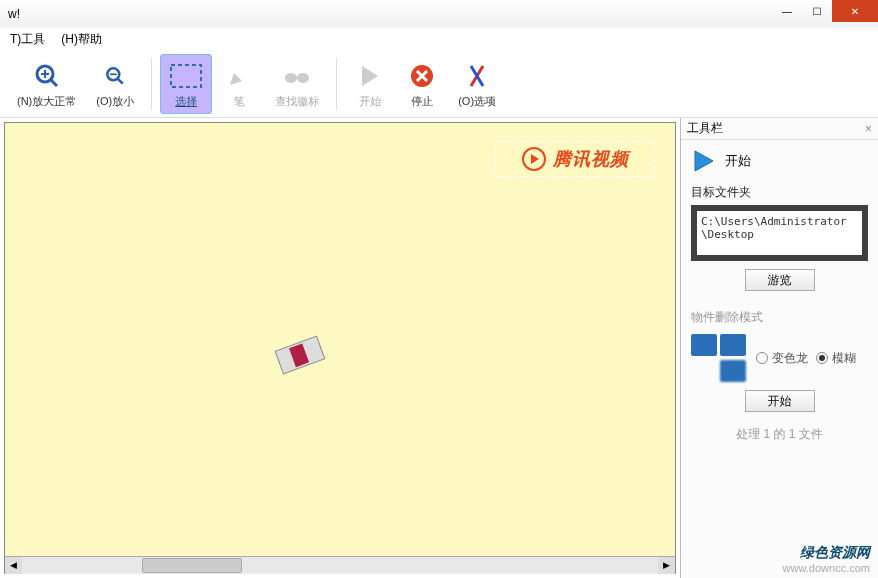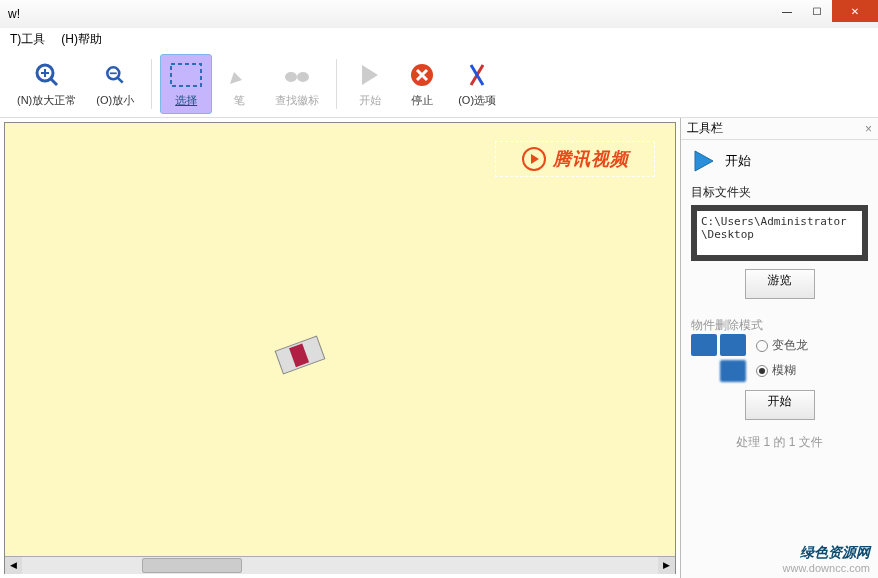--- a/index.html
+++ b/index.html
@@ -4,21 +4,21 @@
 <style>
 * { box-sizing: border-box; margin: 0; padding: 0; }
 body { font-family: "Microsoft YaHei", "SimSun", sans-serif; font-size: 12px; background: #fff; overflow: hidden; width: 878px; height: 578px; }
 .titlebar { height: 28px; background: linear-gradient(#fdfdfd, #f0f0f0); display: flex; align-items: center; padding-left: 8px; position: relative; }
 .titlebar .winbtns { position: absolute; right: 0; top: 0; display: flex; }
 .winbtn { width: 30px; height: 22px; display: flex; align-items: center; justify-content: center; font-size: 10px; }
 .winbtn.close { background: #d0411d; color: #fff; width: 46px; }
 .menubar { height: 22px; display: flex; align-items: center; padding-left: 4px; gap: 4px; font-size: 12px; }
 .menu-item { padding: 2px 6px; }
 .toolbar { height: 68px; display: flex; align-items: flex-start; padding: 4px 8px; gap: 2px; border-bottom: 1px solid #ddd; }
-.tbtn { display: flex; flex-direction: column; align-items: center; justify-content: flex-start; padding: 4px 8px; min-width: 50px; height: 60px; border: 1px solid transparent; border-radius: 3px; cursor: pointer; }
+.tbtn { display: flex; flex-direction: column; align-items: center; justify-content: center; padding: 4px 8px; min-width: 50px; height: 60px; border: 1px solid transparent; border-radius: 3px; cursor: pointer; }
 .tbtn.selected { background: #c4b5fd; border: 1px solid #7fb8e6; }
 .tbtn .ticon { height: 32px; display: flex; align-items: center; justify-content: center; }
 .tbtn .tlabel { font-size: 11px; color: #333; margin-top: 2px; }
 .tbtn.selected .tlabel { text-decoration: underline; color: #1a4d7a; }
 .tbtn.disabled .tlabel { color: #aaa; }
 .tsep { width: 1px; height: 50px; background: #ddd; margin: 5px 6px; }
 .main { display: flex; height: calc(578px - 28px - 22px - 68px); }
 .canvas-area { flex: 1; display: flex; flex-direction: column; background: #fef9c3; position: relative; border: 1px solid #888; margin: 4px; }
 .canvas-content { flex: 1; position: relative; overflow: hidden; }
 .selection-box { position: absolute; top: 18px; right: 20px; width: 160px; height: 36px; border: 1.5px dashed #fff; display: flex; align-items: center; justify-content: center; gap: 6px; }
@@ -27,27 +27,27 @@
 .hscroll { height: 17px; background: #f0f0f0; display: flex; align-items: center; border-top: 1px solid #aaa; }
 .hscroll .arrow { width: 17px; height: 17px; background: #ddd; display: flex; align-items: center; justify-content: center; font-size: 9px; }
 .hscroll .track { flex: 1; height: 17px; position: relative; background: #e8e8e8; }
 .hscroll .thumb { position: absolute; left: 120px; width: 100px; height: 15px; top: 1px; background: #ccc; border: 1px solid #aaa; border-radius: 2px; }
 .side-panel { width: 198px; border-left: 1px solid #bbb; background: #fbfbfb; display: flex; flex-direction: column; padding: 0; }
 .panel-header { height: 22px; display: flex; align-items: center; justify-content: space-between; padding: 0 6px; border-bottom: 1px solid #ddd; font-size: 12px; }
 .panel-body { padding: 8px 10px; flex: 1; }
 .start-row { display: flex; align-items: center; gap: 8px; margin-bottom: 10px; }
 .section-label { font-size: 12px; margin: 6px 0 4px; color: #222; }
 .folder-box { width: 100%; height: 56px; border: 6px solid #404040; background: #fff; padding: 4px; font-family: "SimSun", monospace; font-size: 11px; word-break: break-all; color: #333; }
-.browse-btn, .start-btn2 { display: block; margin: 8px auto 4px; width: 70px; height: 30px; border: 1px solid #aaa; background: linear-gradient(#fdfdfd,#e8e8e8); font-size: 12px; text-align: center; line-height: 20px; cursor: pointer; }
+.browse-btn, .start-btn2 { display: block; margin: 8px auto 4px; width: 70px; height: 22px; border: 1px solid #aaa; background: linear-gradient(#fdfdfd,#e8e8e8); font-size: 12px; text-align: center; line-height: 20px; cursor: pointer; }
 .mode-section { margin-top: 18px; }
-.mode-title { color: #999; font-size: 12px; margin-bottom: 0; }
+.mode-title { color: #999; font-size: 12px; margin-bottom: 8px; }
 .mode-thumb { width: 26px; height: 22px; background: #2a6fb8; border-radius: 2px; }
 .mode-thumb.blur { filter: blur(1px); }
 .mode-thumbs { display: flex; flex-direction: column; gap: 4px; }
-.radio-group { display: flex; flex-direction: column; gap: 8px; }
+.radio-group { display: flex; flex-direction: row; gap: 8px; }
 .radio-item { display: flex; align-items: center; gap: 4px; font-size: 12px; color: #555; }
 .radio-dot { width: 12px; height: 12px; border: 1px solid #888; border-radius: 50%; display: inline-flex; align-items: center; justify-content: center; }
 .radio-dot.checked::after { content: ""; width: 6px; height: 6px; background: #333; border-radius: 50%; }
 .status-text { text-align: center; color: #999; font-size: 12px; margin-top: 14px; }
 .watermark-site { position: absolute; right: 8px; bottom: 4px; text-align: right; }
 .watermark-site .l1 { color: #0c4a6e; font-size: 14px; font-weight: bold; font-style: italic; }
 .watermark-site .l2 { color: #aaa; font-size: 11px; }
 svg { display: block; }
 </style>
 </head>

